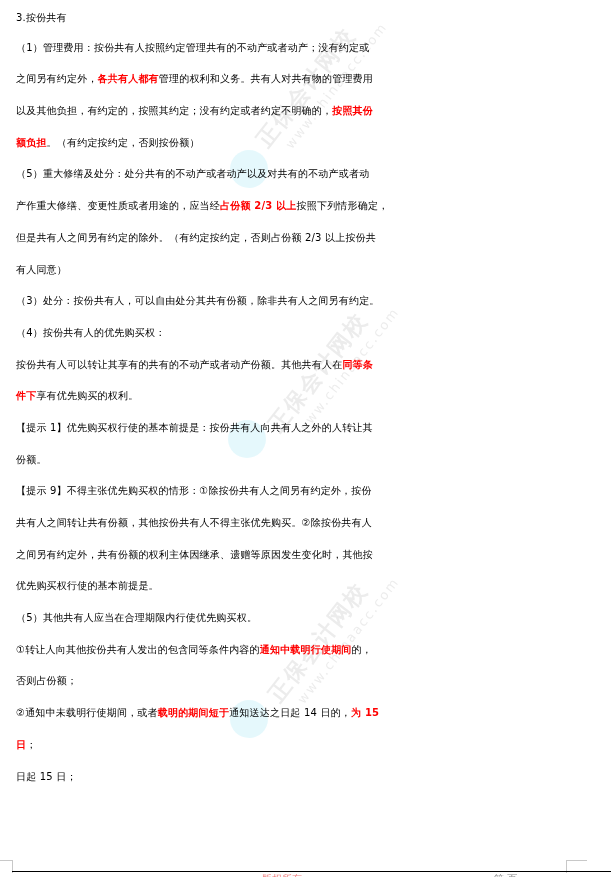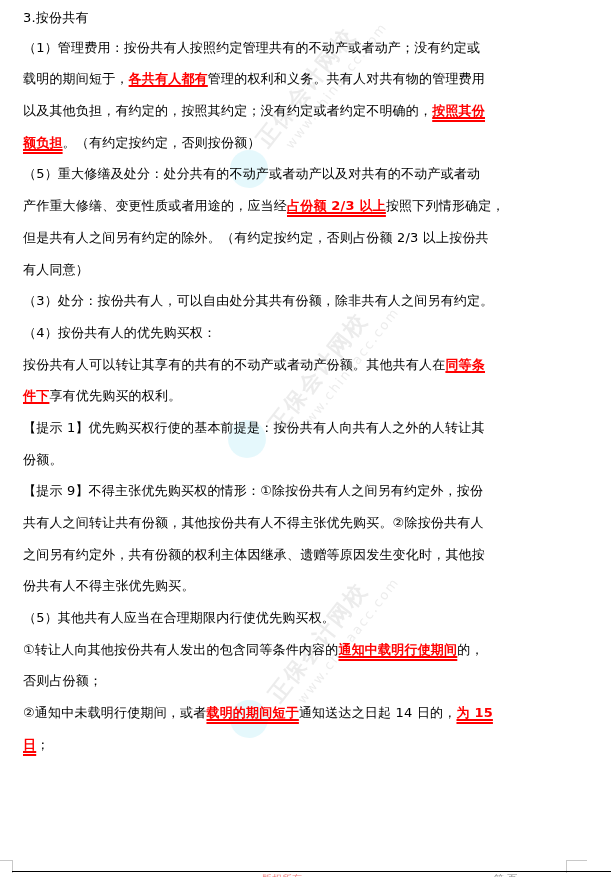--- a/index.html
+++ b/index.html
@@ -17,37 +17,36 @@
     }
     .page {
       position: absolute;
       left: 0;
       top: 0;
       width: 611px;
       height: 877px;
     }
     .content {
       position: absolute;
-      left: 23px;
+      left: 16px;
       top: 0;
       width: 556px;
-      font-size: 13px;
+      font-size: 10px;
       line-height: 31.7px;
       letter-spacing: 0.2px;
     }
     .line {
       white-space: nowrap;
       height: 31.7px;
       position: relative;
     }
     .line.t1 { top: 2px; }
     .hl {
       color: #ff0000;
       font-weight: bold;
-      text-decoration: underline;
       text-decoration-color: #ff0000;
       text-underline-offset: 2px;
       text-decoration-thickness: 1.5px;
     }
     .hl.double {
       text-decoration-style: double;
     }
     .watermark {
       position: absolute;
       color: rgba(150,150,150,0.18);
@@ -145,21 +144,21 @@
   <div class="content">
 
     <div class="line t1">
       <span>3.按份共有</span>
     </div>
 
     <div class="line">
       <span>（1）管理费用：按份共有人按照约定管理共有的不动产或者动产；没有约定或</span>
     </div>
     <div class="line">
-      <span>载明的期间短于，</span><span class="hl">各共有人都有</span><span>管理的权利和义务。共有人对共有物的管理费用</span>
+      <span>之间另有约定外，</span><span class="hl">各共有人都有</span><span>管理的权利和义务。共有人对共有物的管理费用</span>
     </div>
     <div class="line">
       <span>以及其他负担，有约定的，按照其约定；没有约定或者约定不明确的，</span><span class="hl double">按照其份</span>
     </div>
     <div class="line">
       <span class="hl double">额负担</span><span>。（有约定按约定，否则按份额）</span>
     </div>
 
     <div class="line">
       <span>（5）重大修缮及处分：处分共有的不动产或者动产以及对共有的不动产或者动</span>
@@ -198,37 +197,40 @@
     <div class="line">
       <span>【提示 9】不得主张优先购买权的情形：①除按份共有人之间另有约定外，按份</span>
     </div>
     <div class="line">
       <span>共有人之间转让共有份额，其他按份共有人不得主张优先购买。②除按份共有人</span>
     </div>
     <div class="line">
       <span>之间另有约定外，共有份额的权利主体因继承、遗赠等原因发生变化时，其他按</span>
     </div>
     <div class="line">
-      <span>份共有人不得主张优先购买。</span>
+      <span>优先购买权行使的基本前提是。</span>
     </div>
 
     <div class="line">
       <span>（5）其他共有人应当在合理期限内行使优先购买权。</span>
     </div>
     <div class="line">
       <span>①转让人向其他按份共有人发出的包含同等条件内容的</span><span class="hl double">通知中载明行使期间</span><span>的，</span>
     </div>
     <div class="line">
       <span>否则占份额；</span>
     </div>
     <div class="line">
       <span>②通知中未载明行使期间，或者</span><span class="hl double">载明的期间短于</span><span>通知送达之日起 14 日的，</span><span class="hl double">为 15</span>
     </div>
     <div class="line">
       <span class="hl double">日</span><span>；</span>
+    </div>
+    <div class="line">
+      <span>日起 15 日；</span>
     </div>
 
   </div>
 
   <div class="corner left"></div>
   <div class="corner right"></div>
   <div class="footer-rule"></div>
   <div class="footer-text-red">版权所有</div>
   <div class="footer-text-gray">第 页</div>
 

